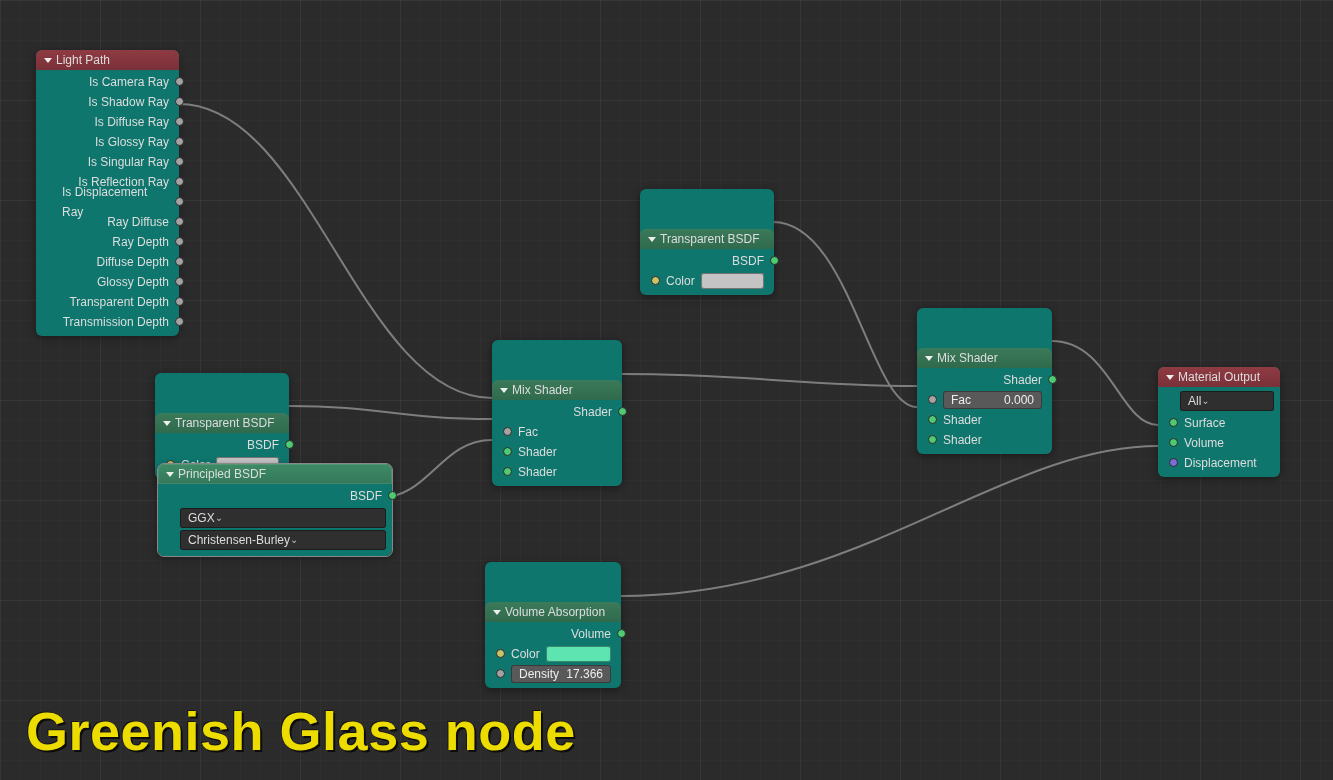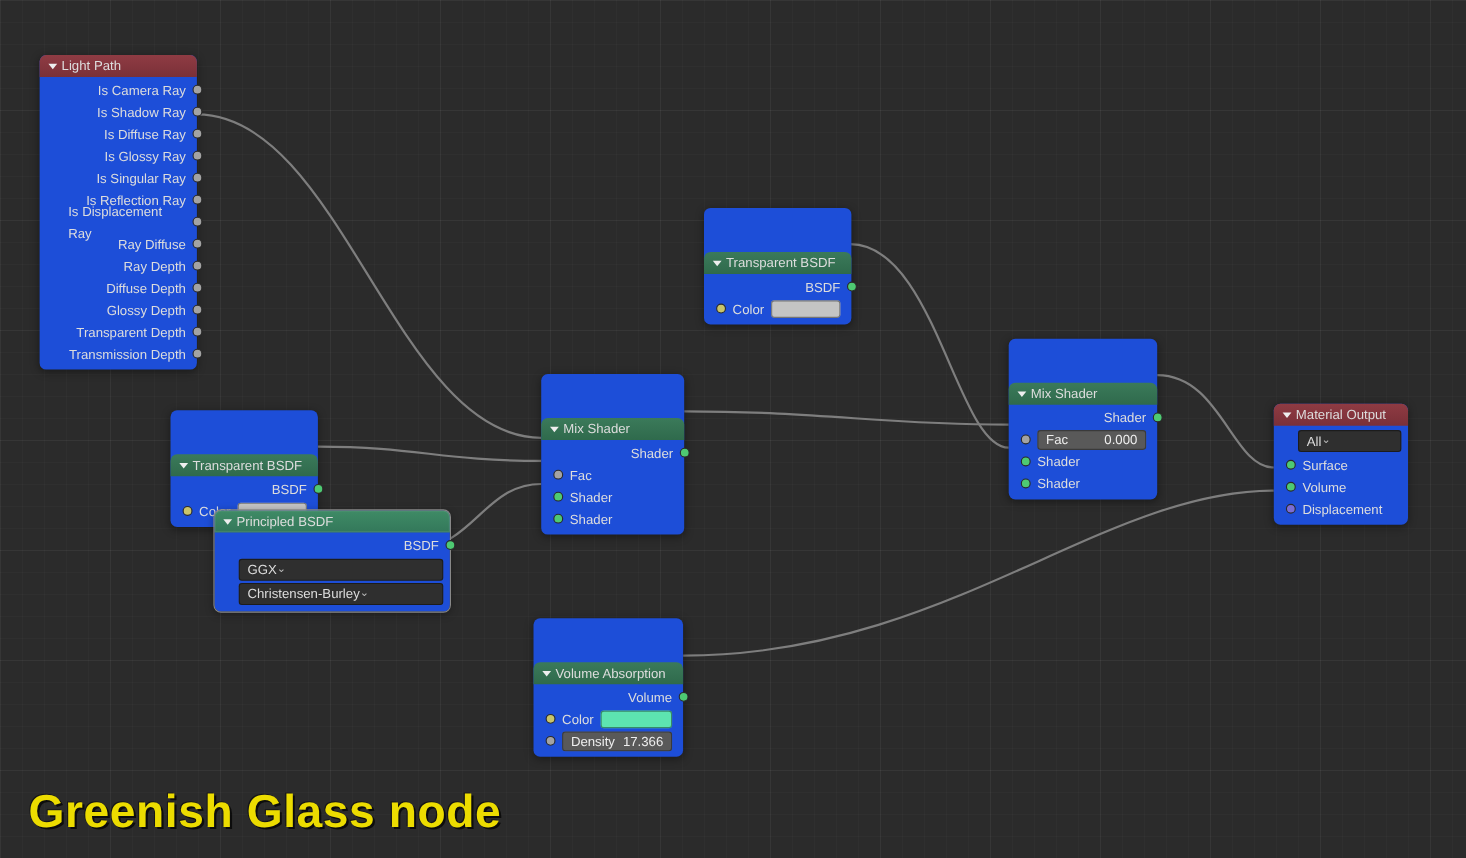--- a/index.html
+++ b/index.html
@@ -20,21 +20,21 @@
 }
 svg.wires {
   position: absolute;
   top: 0; left: 0;
   width: 1333px;
   height: 780px;
   pointer-events: none;
 }
 .node {
   position: absolute;
-  background: #1d4ed8;
+  background: #0f766e;
   border-radius: 6px;
   box-shadow: 0 2px 8px rgba(0,0,0,0.4);
 }
 .node-header {
   height: 20px;
   line-height: 20px;
   padding: 0 8px;
   border-top-left-radius: 6px;
   border-top-right-radius: 6px;
   font-size: 12px;
@@ -112,21 +112,21 @@
   display: flex;
   justify-content: flex-start;
   align-items: center;
   box-shadow: inset 0 0 0 1px rgba(0,0,0,0.4);
 }
 .select .chev { color: #bbb; font-size: 10px; }
 .title-overlay {
   position: absolute;
   left: 26px;
   bottom: 18px;
-  font-size: 42px;
+  font-size: 54px;
   font-weight: 700;
   color: #ecdc00;
   text-shadow: 2px 2px 0 rgba(0,0,0,0.7), -1px -1px 0 rgba(0,0,0,0.5);
   letter-spacing: 0.5px;
 }
 </style>
 </head>
 <body>
 
 <svg class="wires">
@@ -211,21 +211,21 @@
         <span class="socket out sock-green"></span>
       </div>
     <div class="row in">
       <span class="socket in sock-yellow"></span>
       <span class="label">Color</span>
       <span class="colorswatch" style="background:#c4c4c4"></span>
     </div>
   </div>
 </div>
 
-<div class="node selected" style="left:158px; top:464px; width:214px;margin-left:37px;">
+<div class="node selected" style="left:158px; top:464px; width:234px;">
   <div class="node-header hdr-green-sel">
     <span class="tri"></span>
     <span class="label">Principled BSDF</span>
   </div>
   <div class="node-body">
     <div class="row out">
         <span class="label">BSDF</span>
         <span class="socket out sock-green"></span>
       </div>
     <div class="select">

